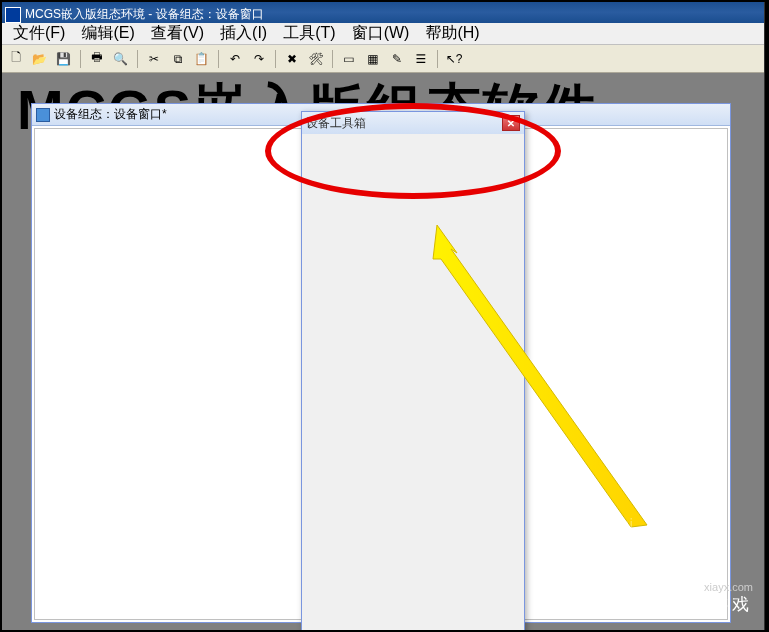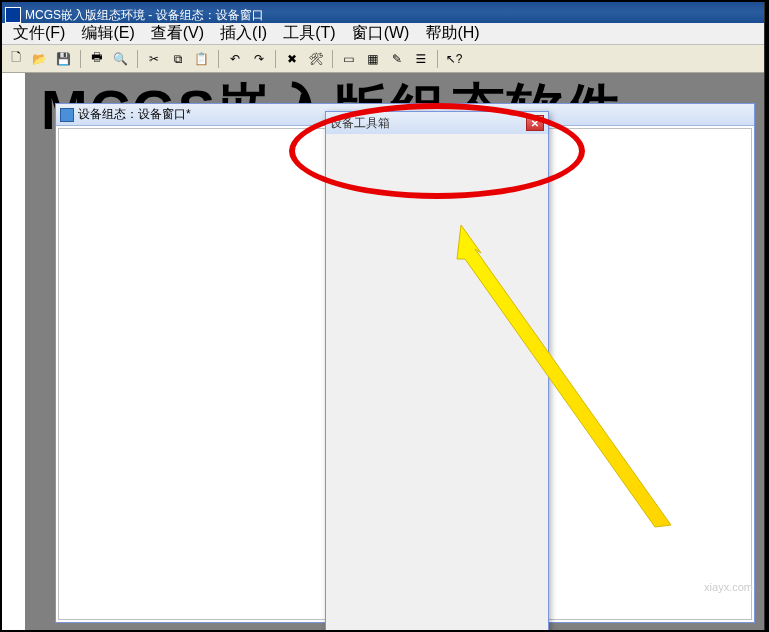--- a/index.html
+++ b/index.html
@@ -1,31 +1,31 @@
 <!DOCTYPE html>
 <html><head>
 <meta charset="utf-8">
 <style>
 * { margin: 0; padding: 0; box-sizing: border-box; font-family: "Microsoft YaHei", SimSun, sans-serif; }
 body { width: 769px; height: 632px; background: #000; position: relative; overflow: hidden; }
 
 .main-window { position: absolute; top: 0; left: 0; width: 765px; height: 632px; background: #fff; border: 1px solid #333; }
 
-.titlebar { height: 22px; background: linear-gradient(to bottom, #1a4d8f 0%, #2a5ca0 50%, #1a4d8f 100%); display: flex; align-items: flex-start; padding: 6px 4px; }
+.titlebar { height: 22px; background: linear-gradient(to bottom, #1a4d8f 0%, #2a5ca0 50%, #1a4d8f 100%); display: flex; align-items: flex-end; padding: 0 4px; }
 .titlebar .app-icon { width: 16px; height: 16px; background: #003b9c; border: 1px solid #fff; margin-right: 4px; display: flex; align-items: center; justify-content: center; font-size: 8px; color: #fff; }
 .titlebar .title-text { color: #fff; font-size: 12px; }
 
 .menubar { height: 22px; background: #f0f0f0; border-bottom: 1px solid #c0c0c0; display: flex; align-items: center; padding: 0 4px; }
 .menubar .menu-item { padding: 6px 8px; font-size: 16px; cursor: default; text-align: center; }
 
 .toolbar { height: 28px; background: #ece9d8; border-bottom: 1px solid #aca899; display: flex; align-items: center; padding: 0 4px; gap: 2px; }
 .toolbar .tb-btn { width: 22px; height: 22px; border: 1px solid transparent; display: flex; align-items: center; justify-content: center; font-size: 12px; cursor: default; }
 .toolbar .sep { width: 1px; height: 18px; background: #aca899; margin: 0 3px; }
 
-.workspace { position: absolute; top: 72px; left: 0; right: 0; bottom: 0; background: #808080; margin-left: 24px; }
+.workspace { position: absolute; top: 72px; left: 0; right: 0; bottom: 0; background: #808080; }
 
 .bg-text { position: absolute; top: 0; left: 16px; font-size: 56px; font-weight: bold; color: #000; letter-spacing: 2px; font-family: SimHei, sans-serif; white-space: nowrap; }
 
 .child-window { position: absolute; top: 30px; left: 30px; width: 700px; height: 520px; background: #fff; border: 1px solid #7a96df; }
 .child-titlebar { height: 22px; background: linear-gradient(to bottom, #e8eff9 0%, #d0dff5 100%); border-bottom: 1px solid #a0b8e0; display: flex; align-items: center; padding: 0 4px; }
 .child-titlebar .icon { width: 14px; height: 14px; background: #4a90d9; border: 1px solid #2a5ca0; margin-right: 4px; }
 .child-titlebar .text { font-size: 12px; color: #000; }
 .child-content { position: absolute; top: 22px; left: 0; right: 0; bottom: 0; background: #fff; border: 1px solid #c0c0c0; margin: 2px; }
 
 .toolbox-window { position: absolute; top: 38px; left: 300px; width: 224px; height: 562px; background: #f0f0f0; border: 1px solid #7a96df; box-shadow: 2px 2px 6px rgba(0,0,0,0.3); }

